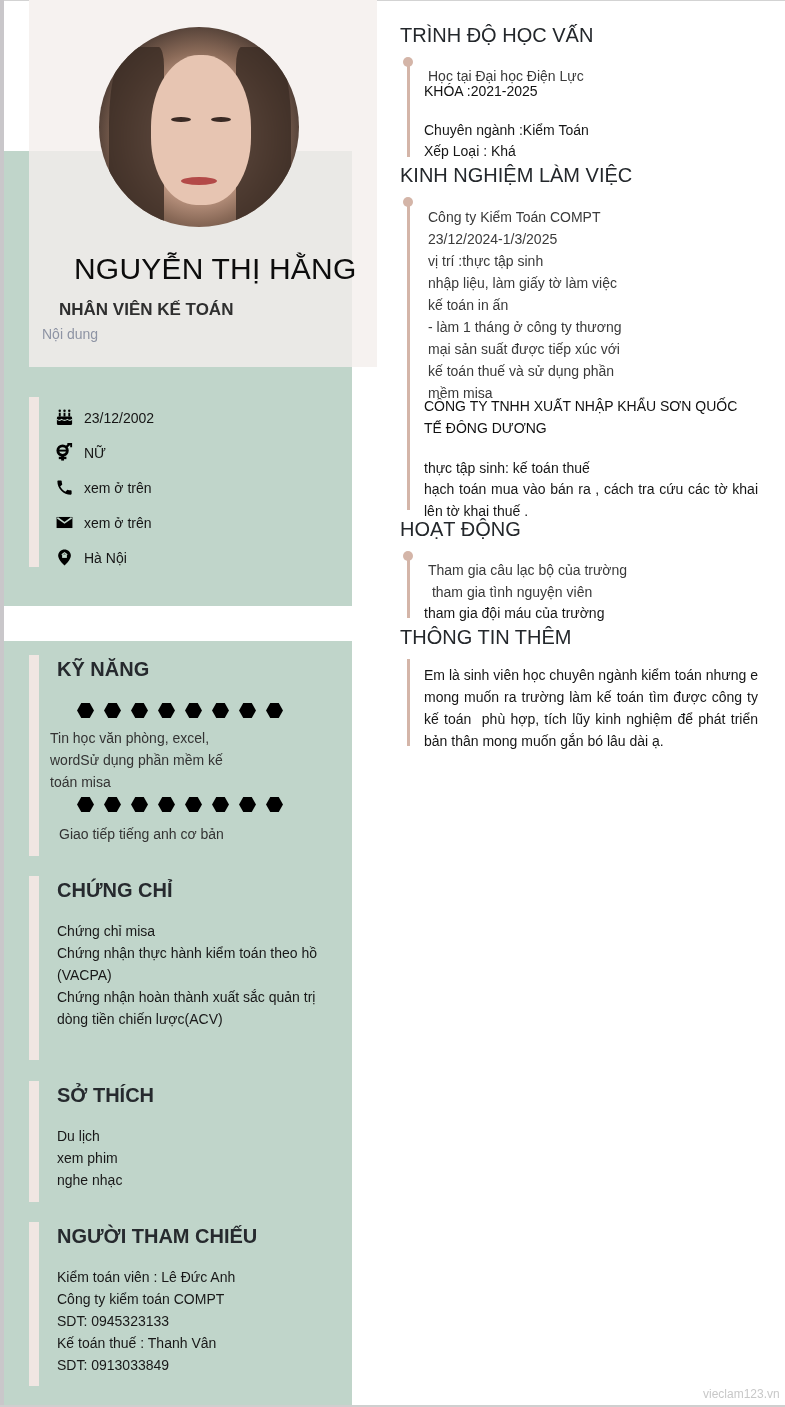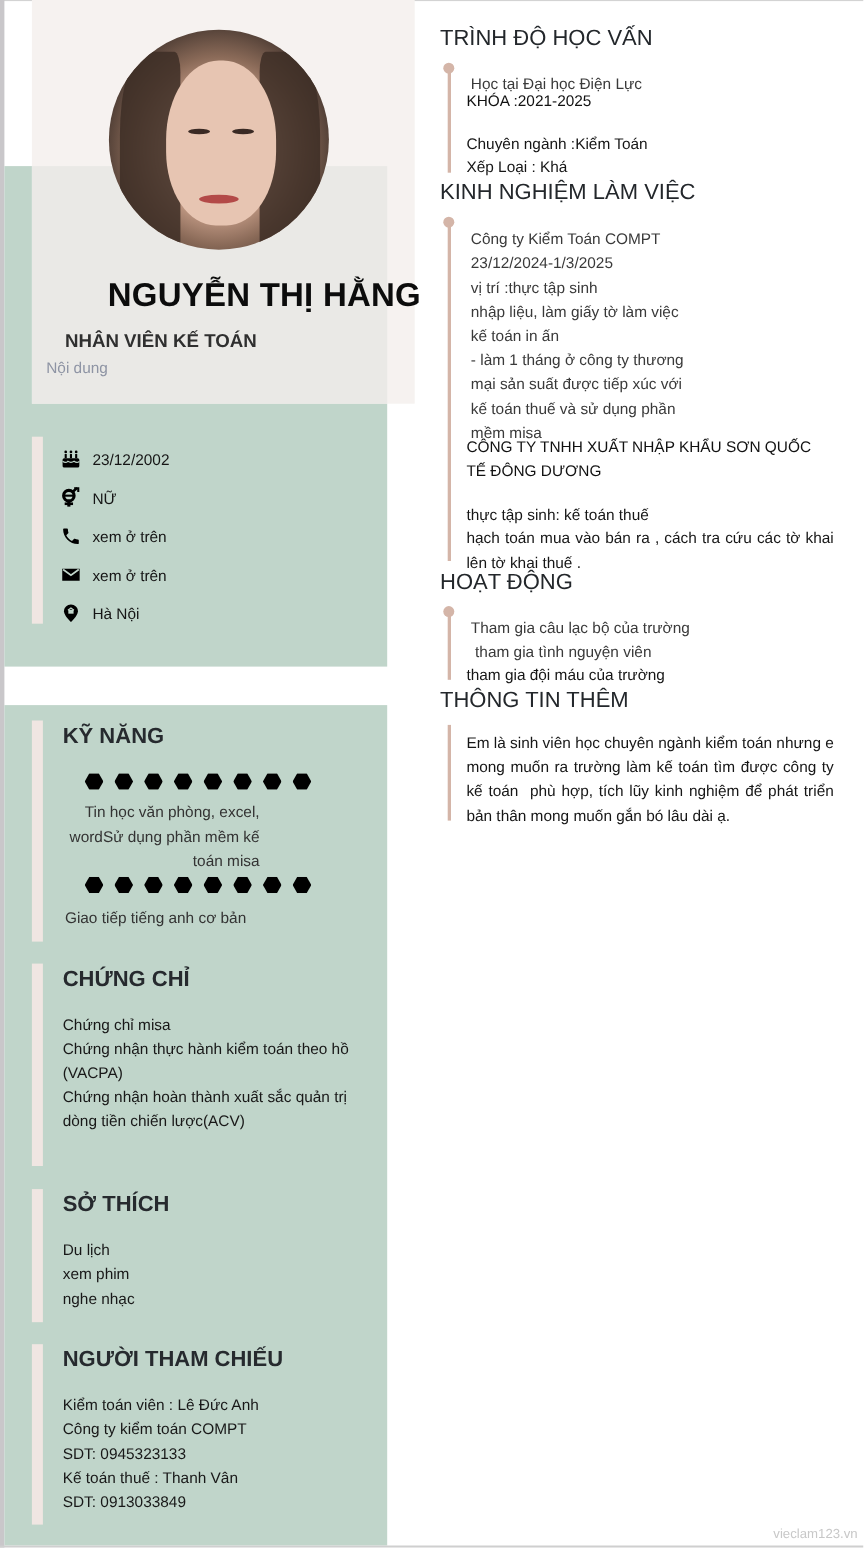--- a/index.html
+++ b/index.html
@@ -17,38 +17,38 @@
   .pink-overlap { position: absolute; left: 29px; top: 151px; width: 323px; height: 216px; background: #eae9e6; }
 
   .avatar { position: absolute; left: 99px; top: 27px; width: 200px; height: 200px; border-radius: 50%; overflow: hidden;
     background: radial-gradient(ellipse at 50% 55%, #e6c4b1 0%, #d7ac96 32%, #8a6a58 55%, #4a3a32 75%, #2a211d 100%); }
   .avatar .hair-l { position: absolute; left: 10px; top: 20px; width: 55px; height: 190px; background: #3d2e26; border-radius: 40% 10% 0 0; opacity: .85; }
   .avatar .hair-r { position: absolute; right: 8px; top: 20px; width: 55px; height: 190px; background: #3d2e26; border-radius: 10% 40% 0 0; opacity: .85; }
   .avatar .face { position: absolute; left: 52px; top: 28px; width: 100px; height: 150px; border-radius: 48% 48% 45% 45%; background: #e7c5b2; }
   .avatar .eye { position: absolute; top: 90px; width: 20px; height: 5px; border-radius: 50%; background: #3a2a24; }
   .avatar .lip { position: absolute; left: 82px; top: 150px; width: 36px; height: 8px; border-radius: 50%; background: #b34a48; }
 
-  .name { position: absolute; left: 74px; top: 252px; font-size: 30px; font-weight: bold; color: #0c0c0c; white-space: nowrap; letter-spacing: 0.2px; margin-left: 24px; }
+  .name { position: absolute; left: 74px; top: 252px; font-size: 30px; font-weight: normal; color: #0c0c0c; white-space: nowrap; letter-spacing: 0.2px; }
   .job-title { position: absolute; left: 59px; top: 300px; font-size: 17px; font-weight: bold; color: #2f2f2f; white-space: nowrap; }
   .summary { position: absolute; left: 42px; top: 326px; font-size: 14px; color: #8e94a4; }
 
   .side-bar { position: absolute; left: 29px; width: 10px; background: #f0e6e2; }
 
   .contact-list { position: absolute; left: 54px; top: 400px; }
   .contact-row { display: flex; align-items: center; height: 35px; }
   .contact-row .icon { width: 20px; height: 20px; margin-right: 10px; display: flex; align-items: center; justify-content: center; }
   .contact-row .txt { font-size: 14px; color: #151515; }
 
   .section-title-left { position: absolute; left: 57px; font-size: 20px; font-weight: bold; color: #262a2e; white-space: nowrap; }
   .left-text { position: absolute; left: 57px; font-size: 14px; line-height: 22px; color: #181818; }
 
   .hex-row { position: absolute; left: 77px; display: flex; gap: 10px; }
   .hex { width: 17px; height: 15px; background: #000; clip-path: polygon(25% 0, 75% 0, 100% 50%, 75% 100%, 25% 100%, 0 50%); }
 
-  .skill-label { position: absolute; font-size: 14px; line-height: 22px; color: #333; text-align: right; }
+  .skill-label { position: absolute; font-size: 14px; line-height: 22px; color: #333; text-align: left; }
 
   
   .r-title { position: absolute; left: 400px; font-size: 20px; font-weight: normal; color: #23272b; white-space: nowrap; }
   .tl-line { position: absolute; left: 407px; width: 3px; background: #d4b5a8; }
   .tl-dot { position: absolute; left: 403px; width: 10px; height: 10px; border-radius: 50%; background: #d4b5a8; }
   .r-text { position: absolute; font-size: 14px; line-height: 22px; color: #161616; margin-top: 12px; }
   .r-text.grey { color: #3a3a3a; }
   .r-bold { position: absolute; font-size: 14px; font-weight: normal; line-height: 22px; color: #111; }
   .justify { text-align: justify; }
 

